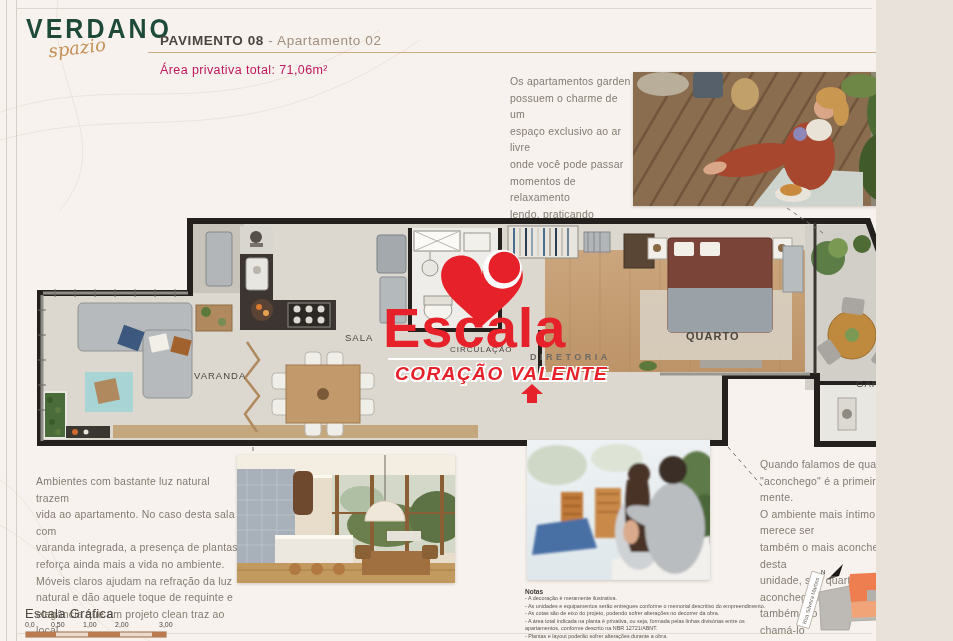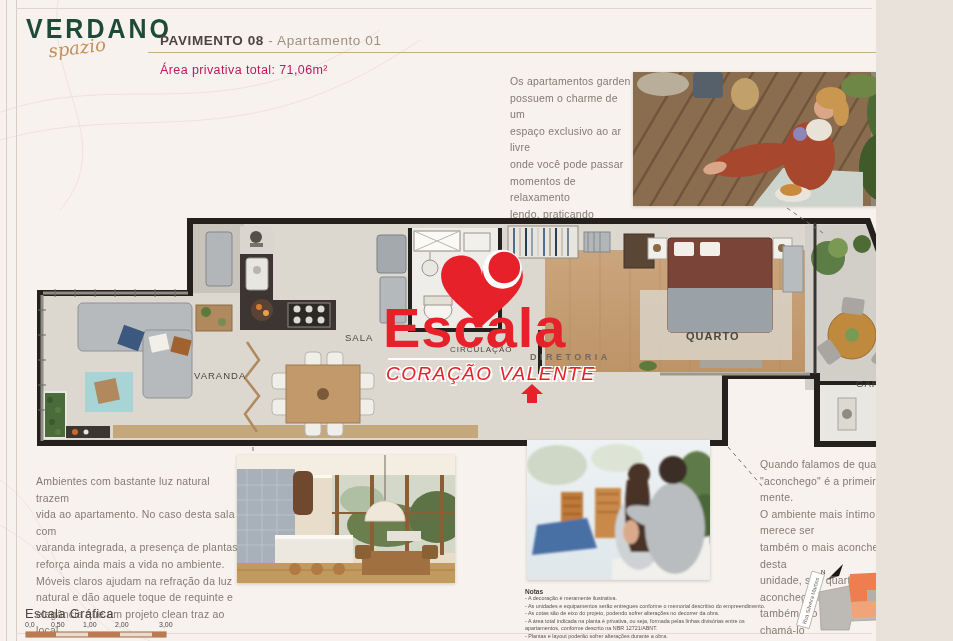--- a/index.html
+++ b/index.html
@@ -13,22 +13,22 @@
   .brand-name{font-size:25px;font-weight:700;letter-spacing:3px;color:#1e4a3a;transform:scaleY(1.12);transform-origin:left top;}
   .brand-script{font-family:"DejaVu Serif",serif;font-style:italic;font-size:18px;color:#c59157;transform:rotate(-7deg);}
   .title-bold{font-size:13.5px;font-weight:700;color:#4b453e;letter-spacing:.6px;}
   .title-light{font-size:13.5px;color:#a08f7f;letter-spacing:.6px;}
   .gold-rule{position:absolute;height:1px;background:#c9ad82;}
   .meta{font-size:12.5px;color:#be185d;letter-spacing:.4px;line-height:21px;white-space:pre-line;}
   .para{font-size:10.5px;color:#837b71;line-height:16.6px;letter-spacing:.2px;white-space:pre-line;}
   
   .wm-brand{font-size:56px;font-weight:700;color:#e62129;letter-spacing:1px;line-height:44px;}
   .wm-div{font-size:9px;font-weight:700;letter-spacing:3.5px;color:#6e6a65;}
-  .wm-tag{font-size:19px;font-weight:400;font-style:italic;color:#e62129;letter-spacing:1.5px;
-          text-shadow:-1.5px -1.5px 0 #fff,1.5px -1.5px 0 #fff,-1.5px 1.5px 0 #fff,1.5px 1.5px 0 #fff,2px 2px 0 #fff;}
+  .wm-tag{font-size:19px;font-weight:700;font-style:italic;color:#e62129;letter-spacing:1.5px;
+          text-shadow:-1.5px -1.5px 0 #fff,1.5px -1.5px 0 #fff,-1.5px 1.5px 0 #fff,1.5px 1.5px 0 #fff,2px 2px 0 #fff;margin-left:9px;}
   .wm-line{position:absolute;height:2px;background:#ffffff;}
   
   .notes-title{font-size:6.5px;font-weight:700;color:#3f3b36;}
   .notes-line{font-size:5.4px;line-height:7.6px;color:#5a554e;}
   
   .scale-title{font-size:13px;color:#4d473f;letter-spacing:.3px;}
   .scale-tick{position:absolute;font-size:7px;color:#4d473f;}
   .photo{position:absolute;box-shadow:0 1px 3px rgba(90,70,50,.25);}
   .sidenote{position:absolute;font-size:5px;color:#b3a99e;transform:rotate(90deg);transform-origin:left top;letter-spacing:.5px;}
   svg text{font-family:"Liberation Sans",sans-serif;}
@@ -58,21 +58,21 @@
   <div class="vline" style="left:16px;"></div>
   <div class="hline" style="top:8px;"></div>
   <div class="hline" style="top:633px;background:#e4dcd3;"></div>
 
   <div class="abs" style="left:26px;top:12px;">
     <div class="brand-name">VERDANO</div>
     <div class="brand-script" style="margin:-8px 0 0 22px;">spazio</div>
   </div>
 
   <div class="abs" style="left:160px;top:31px;">
-    <span class="title-bold">PAVIMENTO 08</span><span class="title-light"> - </span><span class="title-light">Apartamento 01</span>
+    <span class="title-bold">PAVIMENTO 08</span><span class="title-light"> - </span><span class="title-light">Apartamento 02</span>
   </div>
   <div class="gold-rule" style="left:148px;top:52px;width:800px;"></div>
   <div class="abs meta" style="left:160px;top:60px;">Área privativa total: 71,06m²</div>
 
   <div class="abs para" style="left:510px;top:73px;width:125px;">Os apartamentos garden
 possuem o charme de um
 espaço exclusivo ao ar livre
 onde você pode passar
 momentos de relaxamento
 lendo, praticando

